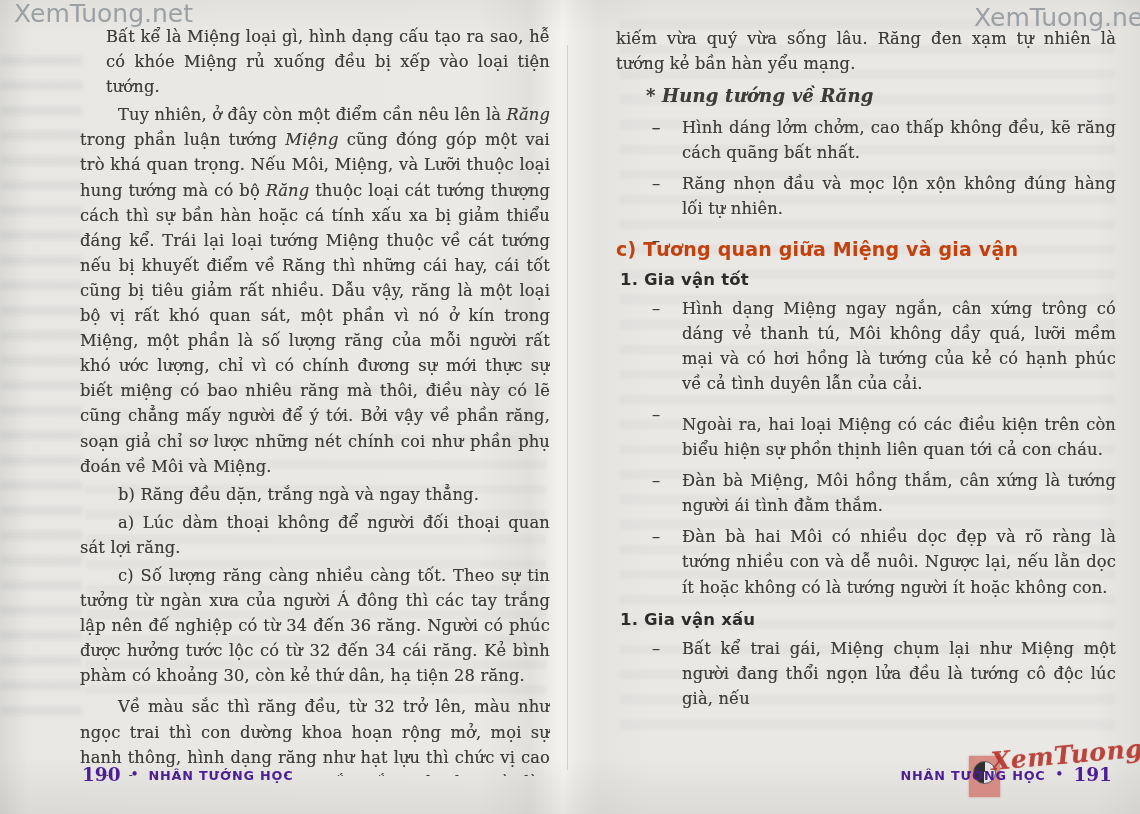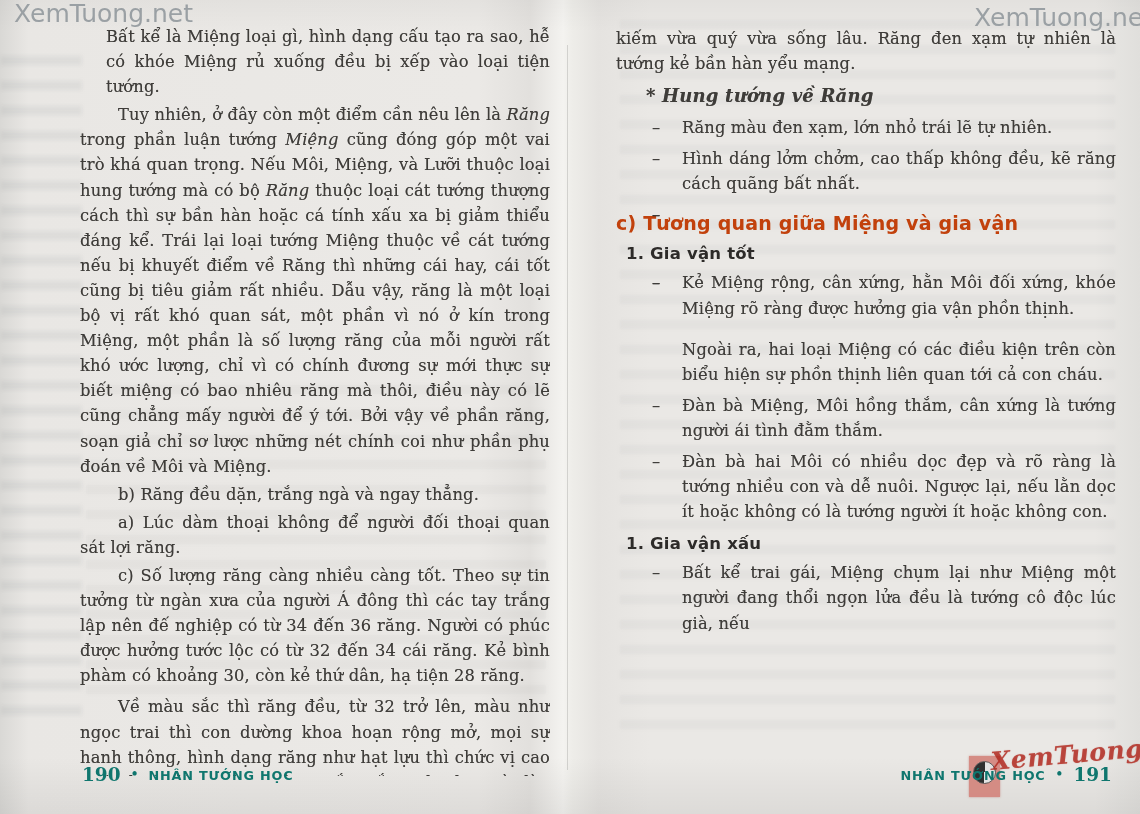--- a/index.html
+++ b/index.html
@@ -22,25 +22,25 @@
   .indent{text-indent:38px;}
   .it{font-style:italic;}
   .hang{position:relative;padding-left:26px;margin:0 0 3px 0;}
   .hang .dash{position:absolute;left:-8px;top:0;}
   .abc{text-indent:38px;margin:3px 0;}
   .h-italic{font-style:italic;font-weight:bold;font-size:18px;margin:9px 0 9px 36px;
             letter-spacing:.2px;text-shadow:0 0 .5px rgba(62,60,57,.6);}
   .h-bold{font-family:"DejaVu Sans","Liberation Sans",sans-serif;font-weight:bold;
           font-size:19px;color:#c2410c;margin:16px 0 8px 0;letter-spacing:.2px;}
   .h-sub{font-family:"DejaVu Sans","Liberation Sans",sans-serif;font-weight:bold;
-         font-size:16.5px;color:#2d2b29;margin:10px 0 7px 10px;letter-spacing:.2px;}
+         font-size:16.5px;color:#2d2b29;margin:10px 0 7px 4px;letter-spacing:.2px;}
   .rb{position:relative;padding-left:66px;margin:6px 0;}
   .rb .dash{position:absolute;left:36px;top:0;}
   .note{margin:16px 0 6px 66px;}
-  .footer{position:absolute;top:764px;z-index:4;color:#0f766e;white-space:nowrap;}
+  .footer{position:absolute;top:764px;z-index:4;color:#4c1d95;white-space:nowrap;}
   .footer-left{left:82px;}
   .footer-right{right:28px;text-align:center;}
   .pg-num{font-family:"DejaVu Serif","Liberation Serif",serif;font-weight:bold;font-size:18.5px;vertical-align:-1px;}
   .pg-sep{font-size:12px;font-weight:bold;margin:0 5px;vertical-align:2px;}
   .pg-title{font-family:"DejaVu Sans","Liberation Sans",sans-serif;font-weight:bold;
             font-size:12.8px;letter-spacing:.8px;}
   .wm{position:absolute;font-family:"DejaVu Sans","Liberation Sans",sans-serif;
       color:rgba(150,156,160,.95);z-index:5;white-space:nowrap;}
   .wm-tl{left:14px;top:-1px;font-size:25px;}
   .wm-tr{left:974px;top:3px;font-size:25px;}
@@ -87,42 +87,42 @@
   <p class="txt abc">c) Số lượng răng càng nhiều càng tốt. Theo sự tin tưởng từ ngàn xưa của người Á đông thì các tay trắng lập nên đế nghiệp có từ 34 đến 36 răng. Người có phúc được hưởng tước lộc có từ 32 đến 34 cái răng. Kẻ bình phàm có khoảng 30, còn kẻ thứ dân, hạ tiện 28 răng.</p>
   <p class="txt indent" style="margin-top:6px;">Về màu sắc thì răng đều, từ 32 trở lên, màu như ngọc trai thì con dường khoa hoạn rộng mở, mọi sự hanh thông, hình dạng răng như hạt lựu thì chức vị cao quý phước lộc miên trường, sắc trắng như bạc và dài, đều hàng như sống</p>
 </div>
 
 <div class="page page-right">
   <p class="txt">kiếm vừa quý vừa sống lâu. Răng đen xạm tự nhiên là tướng kẻ bần hàn yểu mạng.</p>
   <div class="h-italic" style="margin-left:30px;">* Hung tướng về Răng</div>
 
   <div class="txt rb">
     <span class="dash">–</span>
-    <span>Răng màu đen xạm, lớn nhỏ trái lẽ tự nhiên.</span>
   </div>
   <div class="txt rb">
     <span class="dash">–</span>
     <span>Hình dáng lởm chởm, cao thấp không đều, kẽ răng cách quãng bất nhất.</span>
   </div>
   <div class="txt rb">
     <span class="dash">–</span>
+    <span>Răng nhọn đầu và mọc lộn xộn không đúng hàng lối tự nhiên.</span>
   </div>
   <div class="txt rb">
     <span class="dash">–</span>
   </div>
 
   <div class="h-bold">c) Tương quan giữa Miệng và gia vận</div>
   <div class="h-sub">1. Gia vận tốt</div>
 
   <div class="txt rb">
     <span class="dash">–</span>
+    <span>Hình dạng Miệng ngay ngắn, cân xứng trông có dáng vẻ thanh tú, Môi không dầy quá, lưỡi mềm mại và có hơi hồng là tướng của kẻ có hạnh phúc về cả tình duyên lẫn của cải.</span>
   </div>
   <div class="txt rb">
     <span class="dash">–</span>
-    <span>Kẻ Miệng rộng, cân xứng, hằn Môi đối xứng, khóe Miệng rõ ràng được hưởng gia vận phồn thịnh.</span>
   </div>
   <p class="txt note">Ngoài ra, hai loại Miệng có các điều kiện trên còn biểu hiện sự phồn thịnh liên quan tới cả con cháu.</p>
   <div class="txt rb">
     <span class="dash">–</span>
     <span>Đàn bà Miệng, Môi hồng thắm, cân xứng là tướng người ái tình đằm thắm.</span>
   </div>
   <div class="txt rb">
     <span class="dash">–</span>
     <span>Đàn bà hai Môi có nhiều dọc đẹp và rõ ràng là tướng nhiều con và dễ nuôi. Ngược lại, nếu lằn dọc ít hoặc không có là tướng người ít hoặc không con.</span>
   </div>

